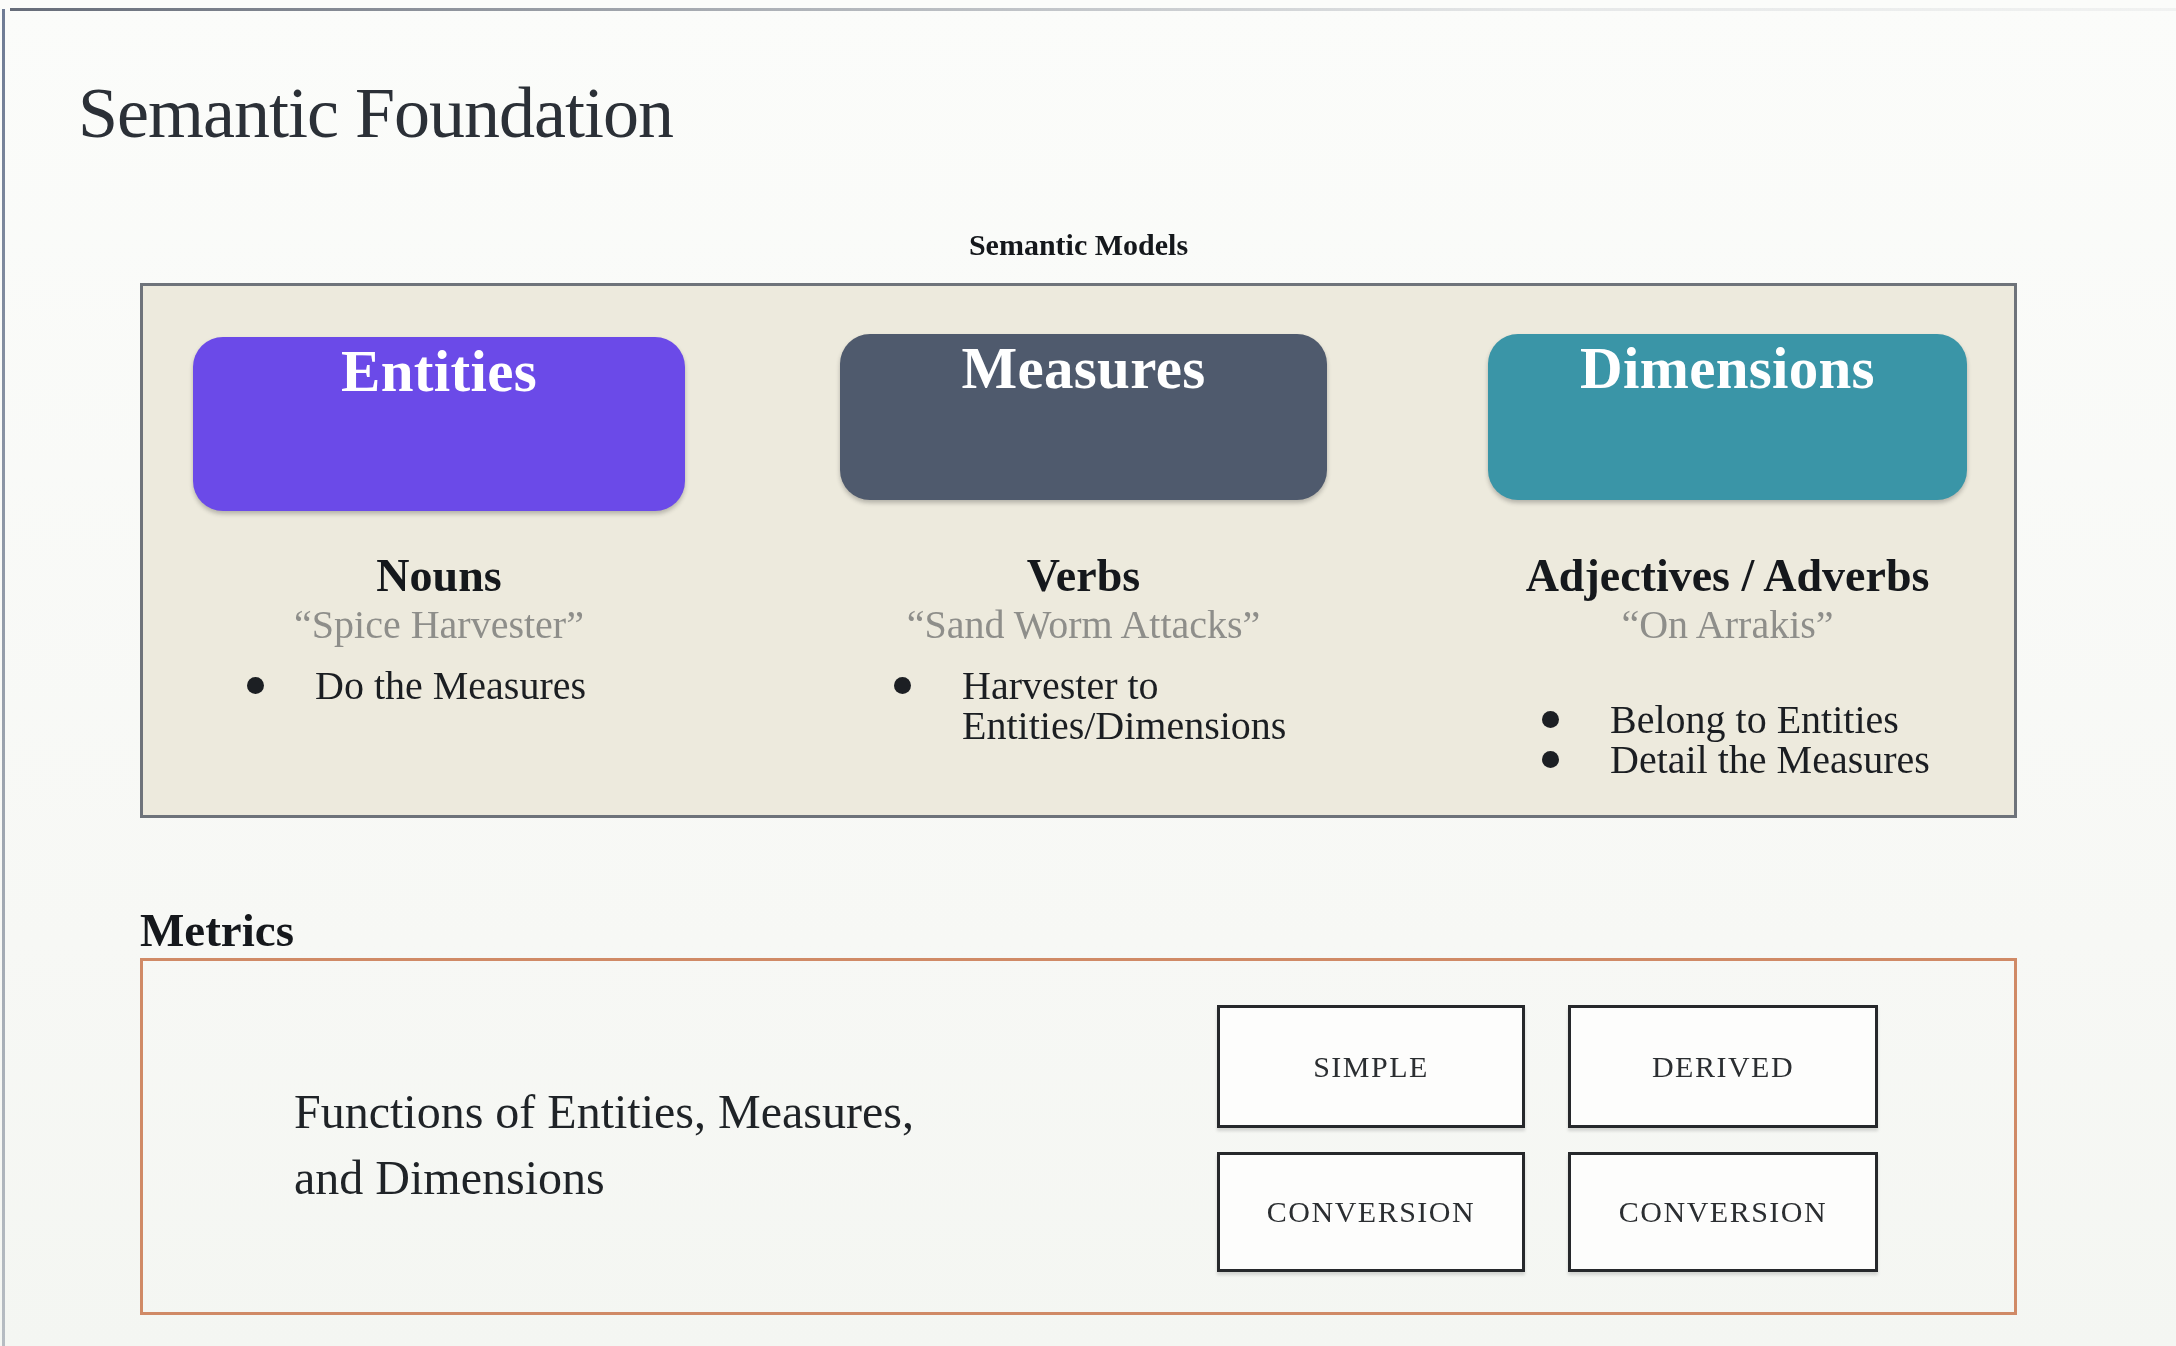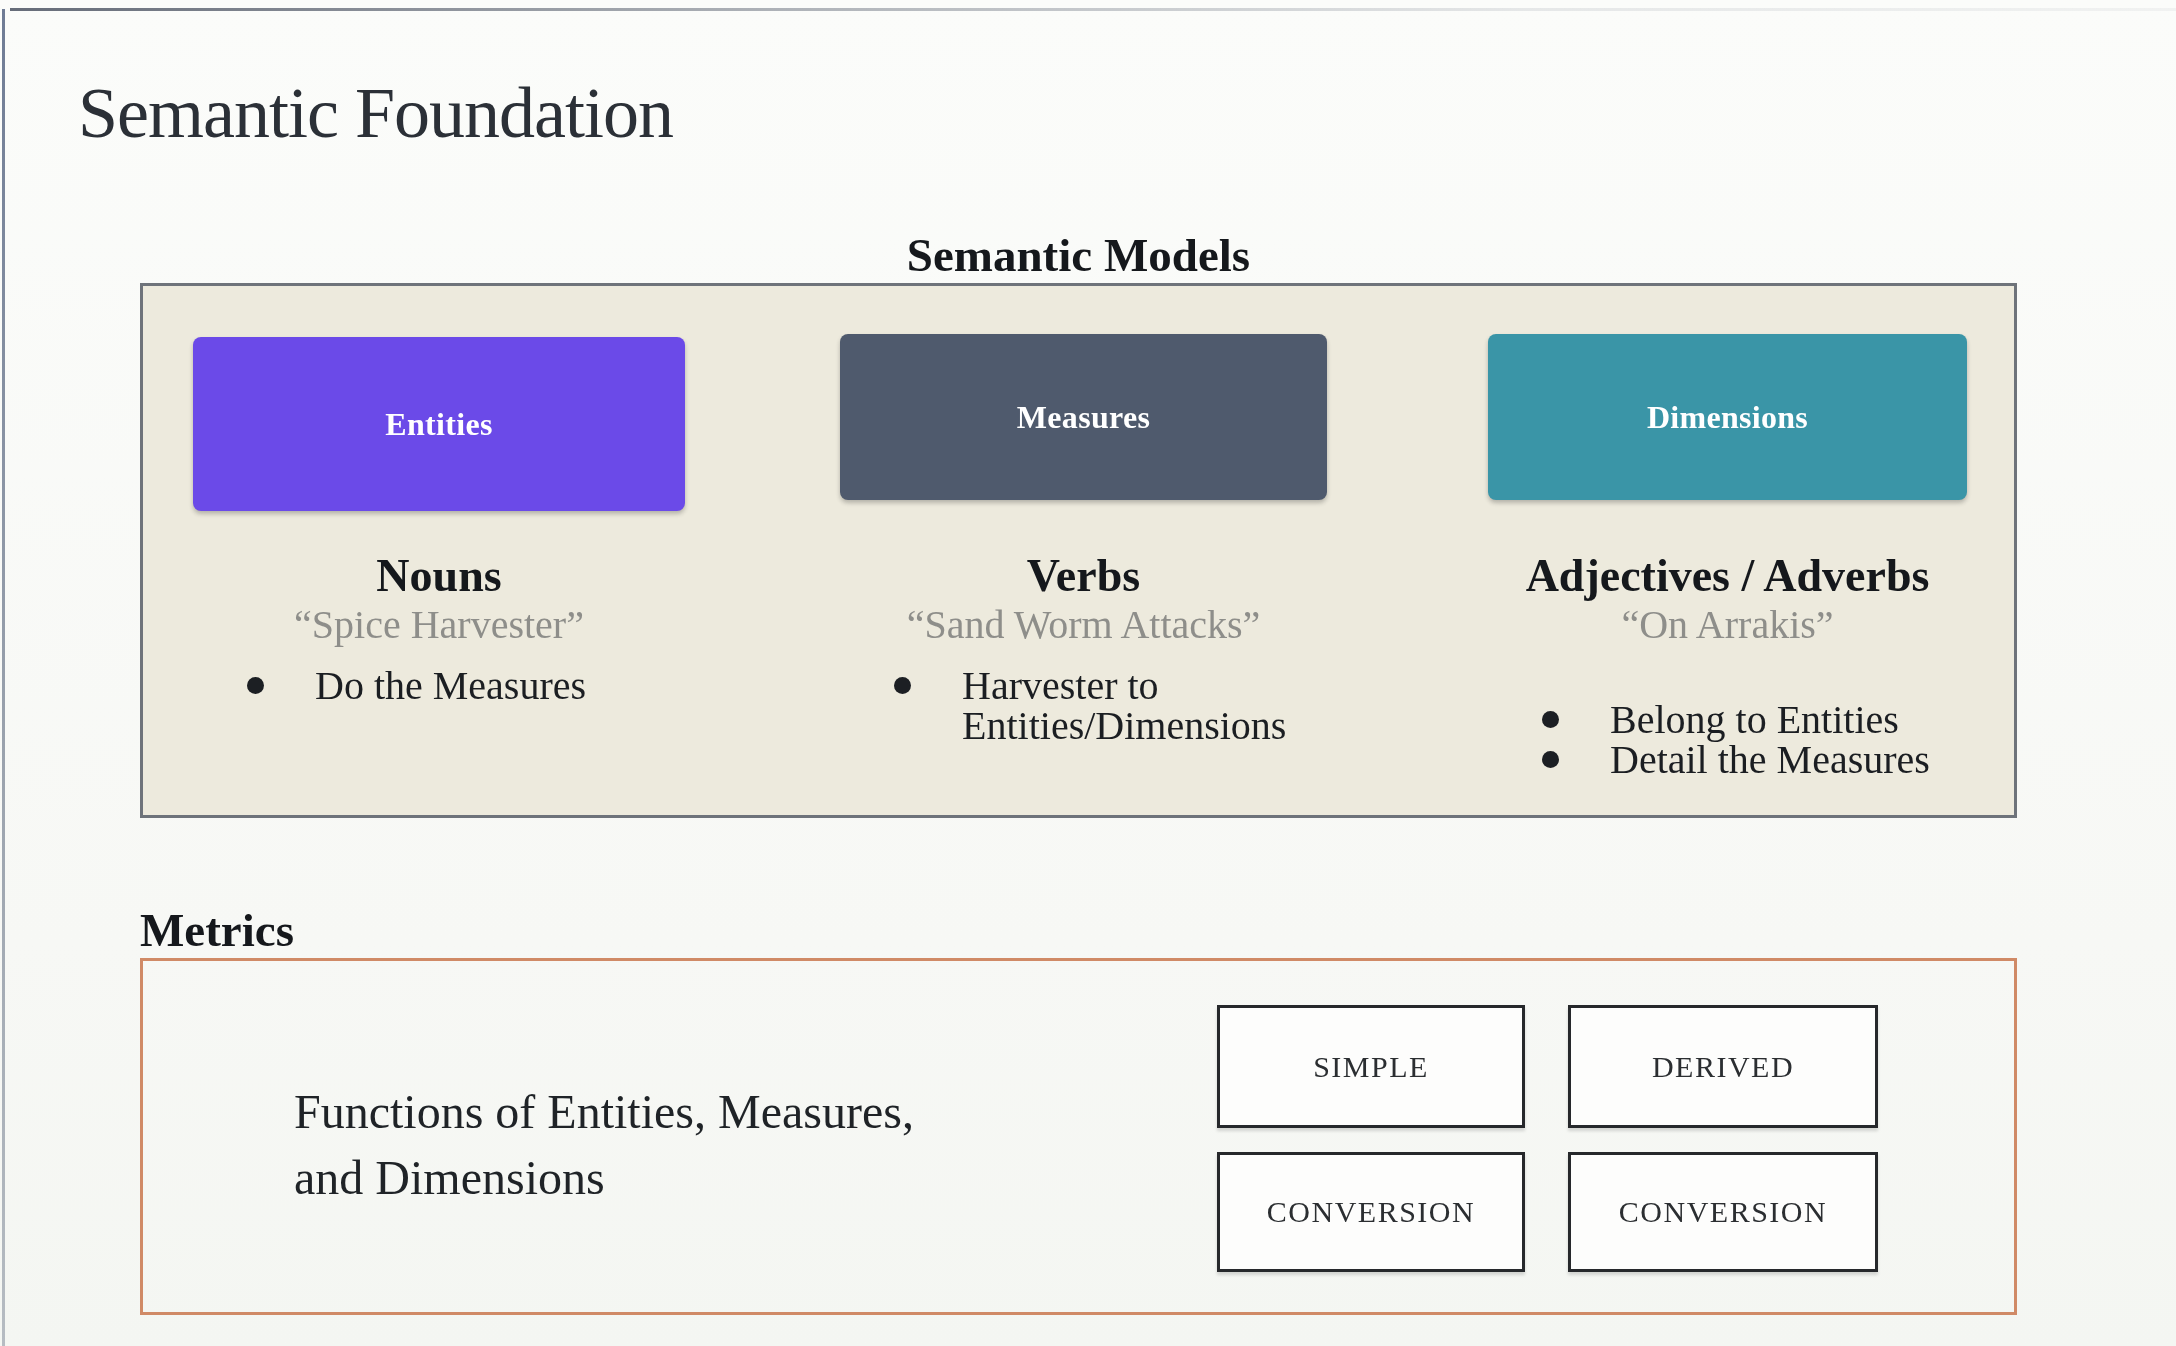--- a/index.html
+++ b/index.html
@@ -18,29 +18,29 @@
   .edge-left {
     position:absolute; left:2px; top:9px; bottom:0; width:3px;
     background:linear-gradient(to bottom, #6f7c95 0%, #9aa2ad 55%, #b6bcc2 100%);
   }
   .title {
     position:absolute; left:78px; top:72px;
     font-size:72px; font-weight:400; color:#2b3037; letter-spacing:-1px;
   }
   .sm-heading {
     position:absolute; left:140px; width:1877px; top:228px;
-    text-align:center; font-size:47px; font-weight:700; color:#15181c;
+    text-align:center; font-size:30px; font-weight:700; color:#15181c;
   }
   .sm-panel {
     position:absolute; left:140px; top:283px; width:1877px; height:535px;
     background:#edeadd; border:3px solid #6e737a;
   }
   .pill {
-    position:absolute; display:flex; align-items:center; justify-content:center;
-    border-radius:8px; color:#ffffff; font-size:32px; font-weight:700;
+    position:absolute; display:flex; align-items:flex-start; justify-content:center;
+    border-radius:30px; color:#ffffff; font-size:59px; font-weight:700;
     letter-spacing:.3px; box-shadow:0 3px 4px rgba(40,40,40,.28);
   }
   .pill-entities   { left:50px;   top:51px; width:492px; height:174px; background:#6b4ae8; }
   .pill-measures   { left:697px;  top:48px; width:487px; height:166px; background:#4f5a6d; }
   .pill-dimensions { left:1345px; top:48px; width:479px; height:166px; background:#3a95a7; }
   .col-text { position:absolute; top:264px; }
   .col-text.c0 { left:50px;   width:492px; }
   .col-text.c1 { left:697px;  width:487px; }
   .col-text.c2 { left:1345px; width:479px; }
   .col-header { text-align:center; font-size:46px; font-weight:700; line-height:52px; color:#15181c; }

